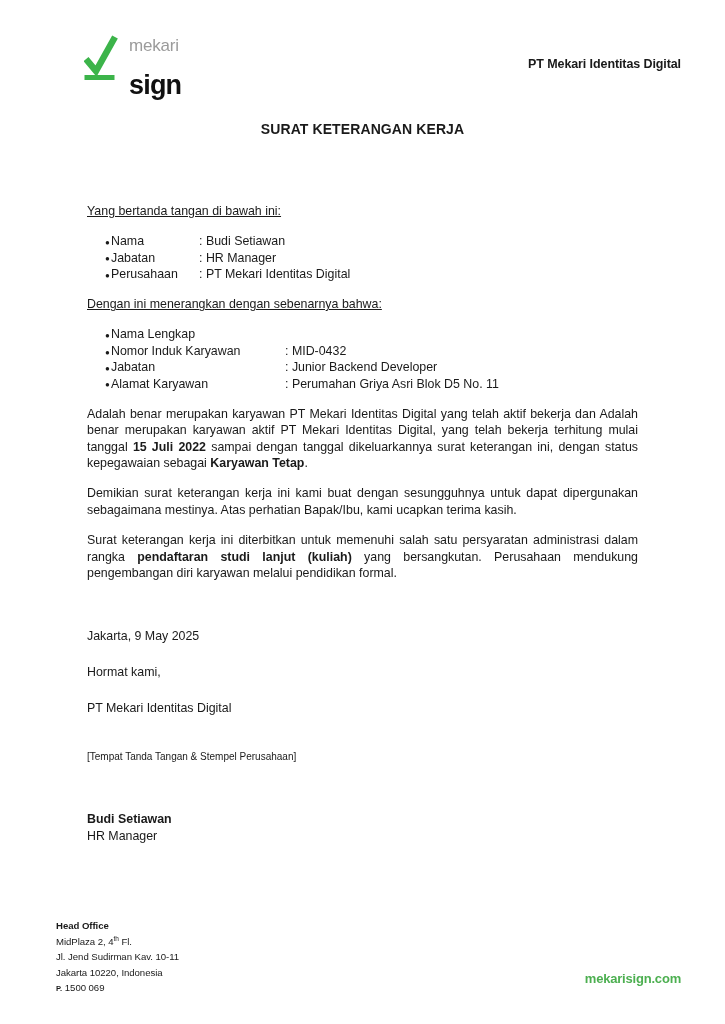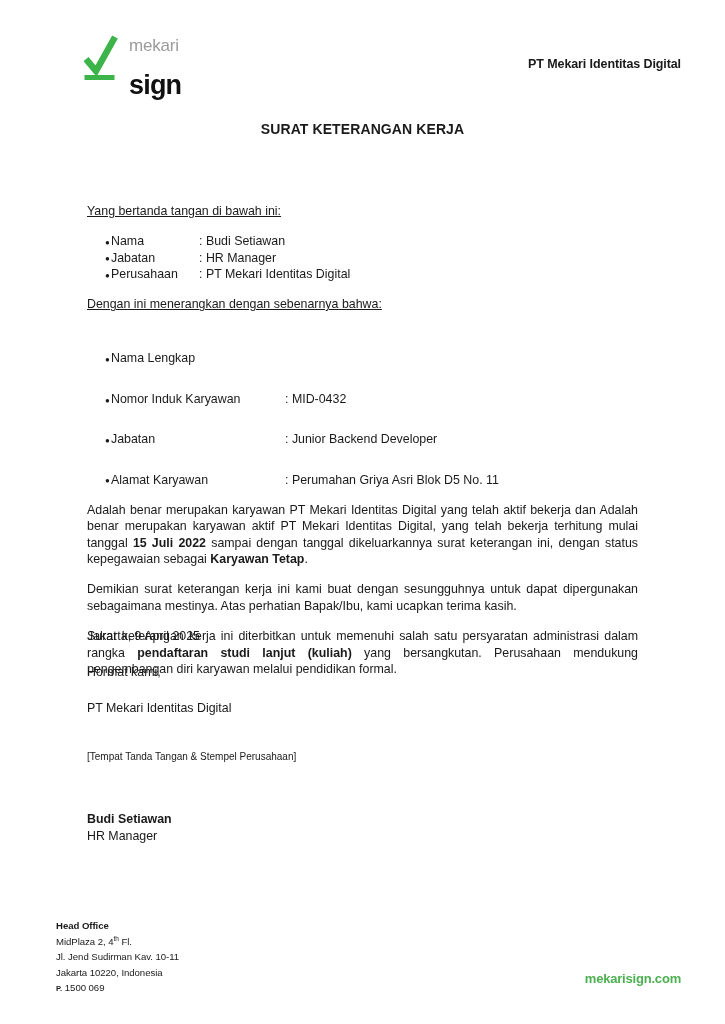--- a/index.html
+++ b/index.html
@@ -132,21 +132,21 @@
     position: relative;
     top: -1px;
   }
   ul.info-list li .k {
     flex: none;
   }
   ul.info-list li .v {
     flex: 1;
   }
   ul.list-a li .k { width: 88px; }
-  ul.list-b li .k { width: 174px; margin-top: 24px; }
+  ul.list-b li .k { width: 174px; }
 
   .b { font-weight: bold; }
 
   
   .closing {
     position: absolute;
     left: 87px;
     top: 629px;
     width: 551px;
     font-size: 12.4px;
@@ -269,21 +269,21 @@
   </ul>
 
   <p class="para"><span>Adalah benar merupakan karyawan PT Mekari Identitas Digital yang telah aktif bekerja dan Adalah benar merupakan karyawan aktif PT Mekari Identitas Digital, yang telah bekerja terhitung mulai tanggal </span><span class="b">15 Juli 2022</span><span> sampai dengan tanggal dikeluarkannya surat keterangan ini, dengan status kepegawaian sebagai </span><span class="b">Karyawan Tetap</span><span>.</span></p>
 
   <p class="para">Demikian surat keterangan kerja ini kami buat dengan sesungguhnya untuk dapat dipergunakan sebagaimana mestinya. Atas perhatian Bapak/Ibu, kami ucapkan terima kasih.</p>
 
   <p class="para"><span>Surat keterangan kerja ini diterbitkan untuk memenuhi salah satu persyaratan administrasi dalam rangka </span><span class="b">pendaftaran studi lanjut (kuliah)</span><span> yang bersangkutan. Perusahaan mendukung pengembangan diri karyawan melalui pendidikan formal.</span></p>
 </div>
 
 <div class="closing">
-  <div class="ln">Jakarta, 9 April 2025</div>
+  <div class="ln">Jakarta, 9 May 2025</div>
   <div class="ln">Hormat kami,</div>
   <div class="ln">PT Mekari Identitas Digital</div>
 </div>
 
 <div class="signature-placeholder">[Tempat Tanda Tangan &amp; Stempel Perusahaan]</div>
 
 <div class="signer">
   <div class="name">Budi Setiawan</div>
   <div class="title">HR Manager</div>
 </div>

